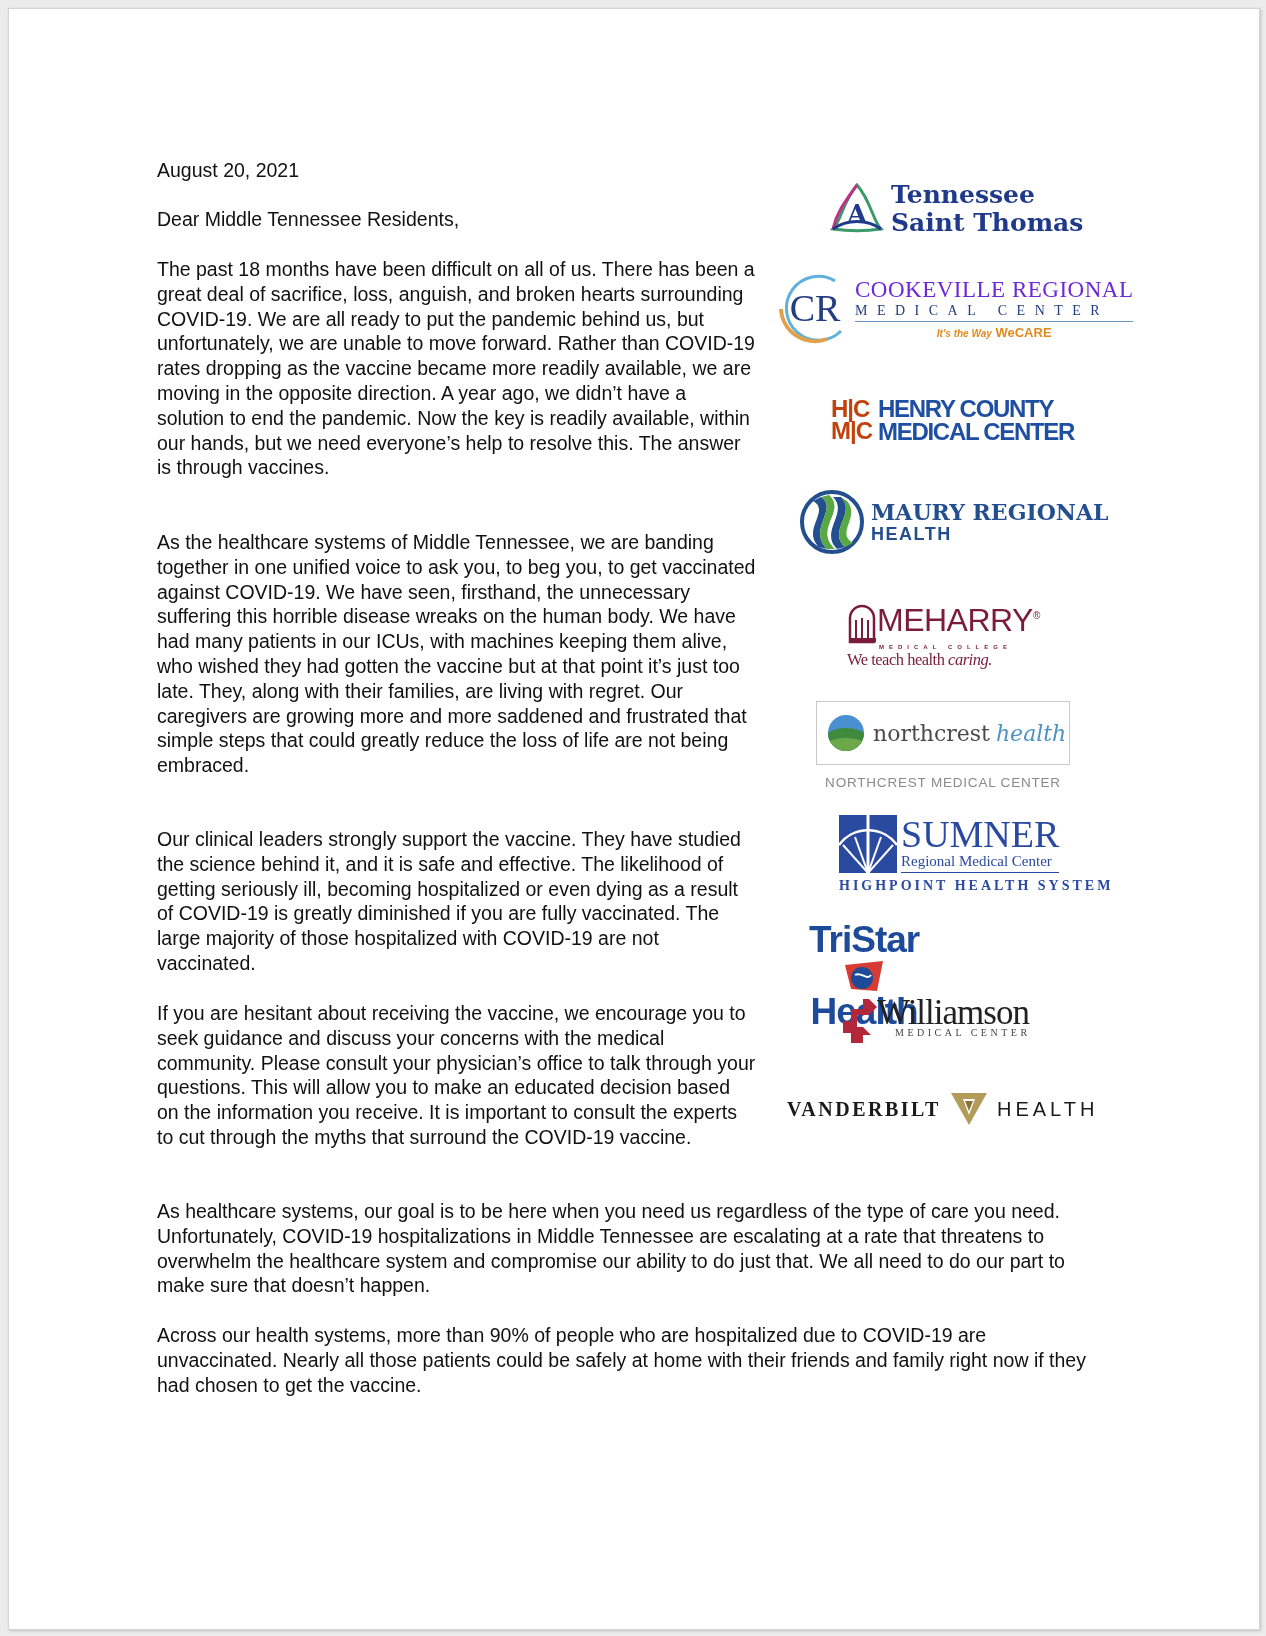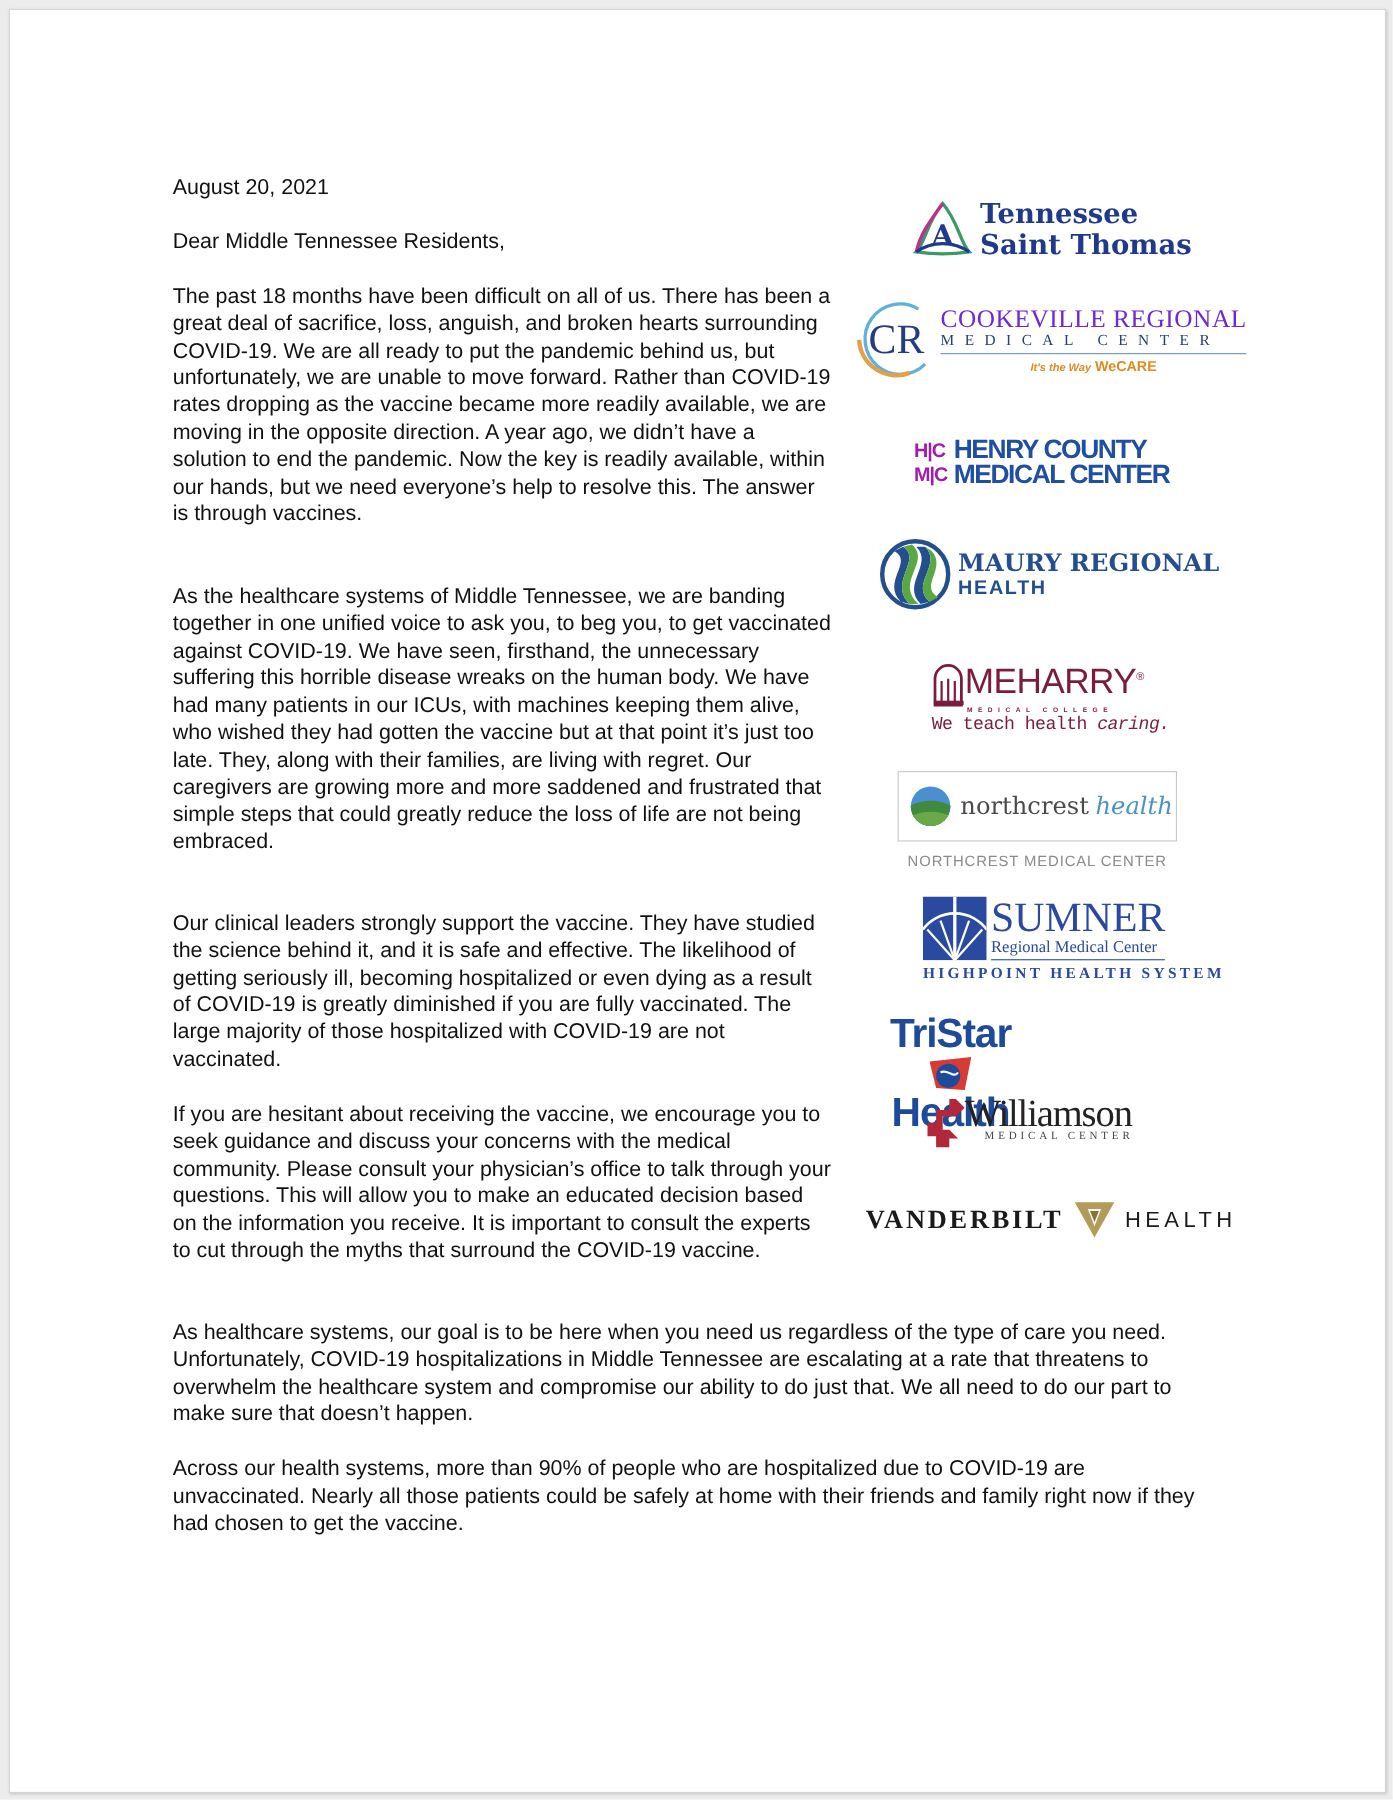--- a/index.html
+++ b/index.html
@@ -40,37 +40,37 @@
   .cook { left: 766px; top: 260px; display:flex; align-items:center; }
   .cook .mark { width: 78px; height: 78px; }
   .cook .right { margin-left: 2px; }
   .cook .t1 { font-family: "Liberation Serif", serif; color:#6d28d9; font-size: 23px; letter-spacing: 0.5px; }
   .cook .t2 { font-family: "Liberation Serif", serif; color:#233d80; font-size: 14px; letter-spacing: 9.5px; border-bottom: 1px solid #6b8fc8; padding-bottom: 2px; }
   .cook .t3 { font-family: "Liberation Sans", sans-serif; font-weight:bold; color:#e08a1e; font-size: 13px; text-align:center; margin-top:3px; }
   .cook .t3 i { font-size: 10px; }
 
   
   .henry { left: 822px; top: 388px; display:flex; align-items:center; }
-  .henry .mark { font-family: "Liberation Sans", sans-serif; color:#a21caf; font-size: 18px; line-height: 22px; font-weight:bold; letter-spacing:-1px; margin-right: 6px; }
+  .henry .mark { font-family: "Liberation Sans", sans-serif; color:#c2410c; font-size: 24px; line-height: 22px; font-weight:bold; letter-spacing:-1px; margin-right: 6px; }
   .henry .txt { font-family: "Liberation Sans", sans-serif; font-weight: bold; color:#1f4fa0; font-size: 24px; line-height: 23px; letter-spacing: -1.3px; }
 
   
   .maury { left: 790px; top: 480px; display:flex; align-items:center; }
   .maury .mark { width: 66px; height: 66px; }
   .maury .t1 { font-family: "DejaVu Serif", serif; font-weight:bold; color:#234f8f; font-size: 22px; line-height: 24px; margin-left: 6px; }
   .maury .t2 { font-family: "Liberation Sans", sans-serif; font-weight:bold; color:#234f8f; font-size: 18px; letter-spacing: 1.5px; margin-left: 6px; }
 
   
   .meh { left: 838px; top: 583px; color:#7a1c3a; }
   .meh .row { display:flex; align-items:flex-end; }
   .meh .mark { width: 30px; height: 40px; }
   .meh .t1 { font-family:"Liberation Sans", sans-serif; font-size: 32px; line-height: 48px; letter-spacing: -0.5px; }
   .meh .t1 sup { font-size: 10px; }
   .meh .t2 { font-family:"Liberation Sans", sans-serif; font-size: 6px; letter-spacing: 5px; font-weight: bold; margin-left: 32px; }
-  .meh .t3 { font-family:Liberation Mono, monospace; font-size: 16.5px; letter-spacing: -0.5px; }
+  .meh .t3 { font-family:Liberation Serif, serif; font-size: 16.5px; letter-spacing: -0.5px; }
 
   
   .north { left: 807px; top: 692px; }
   .north .box { width: 254px; height: 64px; border: 1.5px solid #c8c8c8; display:flex; align-items:center; box-sizing: border-box; padding-left: 10px; }
   .north .mark { width: 38px; height: 38px; margin-right: 8px; }
   .north .nt { font-family:"DejaVu Serif", serif; color:#4a4a4a; font-size: 22px; }
   .north .nh { font-family:"DejaVu Serif", serif; font-style: italic; color:#4c93c4; font-size: 22px; margin-left: 6px; }
   .north .sub { font-family:"Liberation Sans", sans-serif; color:#8a8a8a; font-size: 13.5px; letter-spacing: 0.8px; text-align:center; margin-top: 10px; }
 
   
@@ -86,21 +86,21 @@
   .tristar .mark { width: 38px; height: 30px; margin: 0 2px; }
 
   
   .will { left: 834px; top: 986px; display:flex; align-items:flex-start; }
   .will .mark { width: 34px; height: 52px; }
   .will .t1 { font-family:"Liberation Serif", serif; color:#222; font-size: 35px; line-height: 36px; letter-spacing: -1px; }
   .will .t2 { font-family:"Liberation Serif", serif; color:#444; font-size: 10px; letter-spacing: 3.5px; margin-top: -4px; margin-left: 18px; }
 
   
   .vand { left: 778px; top: 1082px; display:flex; align-items:center; }
-  .vand .t1 { font-family:"Liberation Serif", serif; font-weight:bold; color:#1a1a1a; font-size: 24px; letter-spacing: 2.5px; }
+  .vand .t1 { font-family:"Liberation Serif", serif; font-weight:bold; color:#1a1a1a; font-size: 20px; letter-spacing: 2.5px; }
   .vand .mark { width: 40px; height: 36px; margin: 0 8px; }
   .vand .t2 { font-family:"Liberation Sans", sans-serif; color:#1a1a1a; font-size: 20px; letter-spacing: 4px; }
 </style>
 </head>
 <body>
 
 <div class="page">
 
   <div class="date">August 20, 2021</div>
   <div class="greeting">Dear Middle Tennessee Residents,</div>

